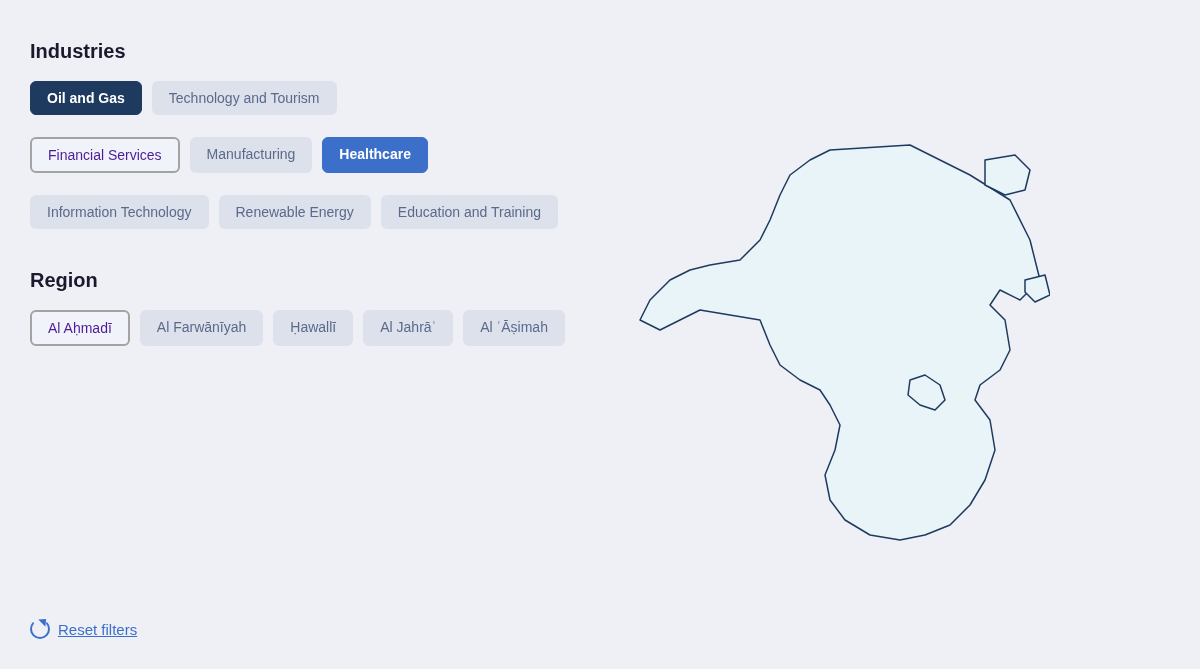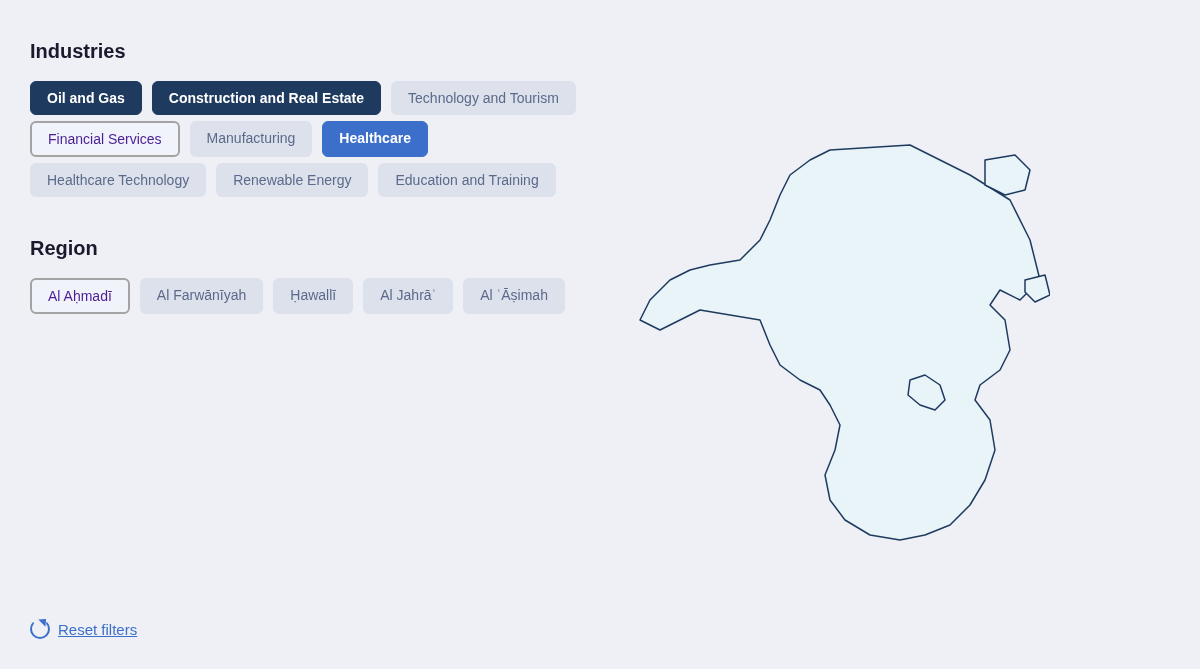--- a/index.html
+++ b/index.html
@@ -29,21 +29,21 @@
       font-size: 20px;
       font-weight: 700;
       color: #1a1a2e;
       margin-bottom: 18px;
     }
 
     .tags-group {
       display: flex;
       flex-wrap: wrap;
       gap: 10px;
-      margin-bottom: 6px;
+      margin-bottom: 22px;
     }
 
     .tag {
       padding: 8px 16px;
       border-radius: 6px;
       font-size: 14px;
       cursor: pointer;
       border: 1px solid transparent;
       background-color: #dde1ec;
       color: #5a6a8a;
@@ -135,30 +135,29 @@
   </style>
 </head>
 <body>
 
 <div class="container">
   <div class="left-panel">
 
     <h2 class="section-title">Industries</h2>
     <div class="tags-group">
       <span class="tag active-dark">Oil and Gas</span>
-      <span class="tag active-dark">Construction and Real Estate</span>
       <span class="tag">Technology and Tourism</span>
     </div>
     <div class="tags-group">
       <span class="tag active-outline">Financial Services</span>
       <span class="tag">Manufacturing</span>
       <span class="tag active-blue-fill">Healthcare</span>
     </div>
     <div class="tags-group">
-      <span class="tag">Healthcare Technology</span>
+      <span class="tag">Information Technology</span>
       <span class="tag">Renewable Energy</span>
       <span class="tag">Education and Training</span>
     </div>
 
     <div class="region-section">
       <h2 class="section-title">Region</h2>
       <div class="tags-group">
         <span class="tag active-outline">Al Aḥmadī</span>
         <span class="tag">Al Farwānīyah</span>
         <span class="tag">Ḥawallī</span>

